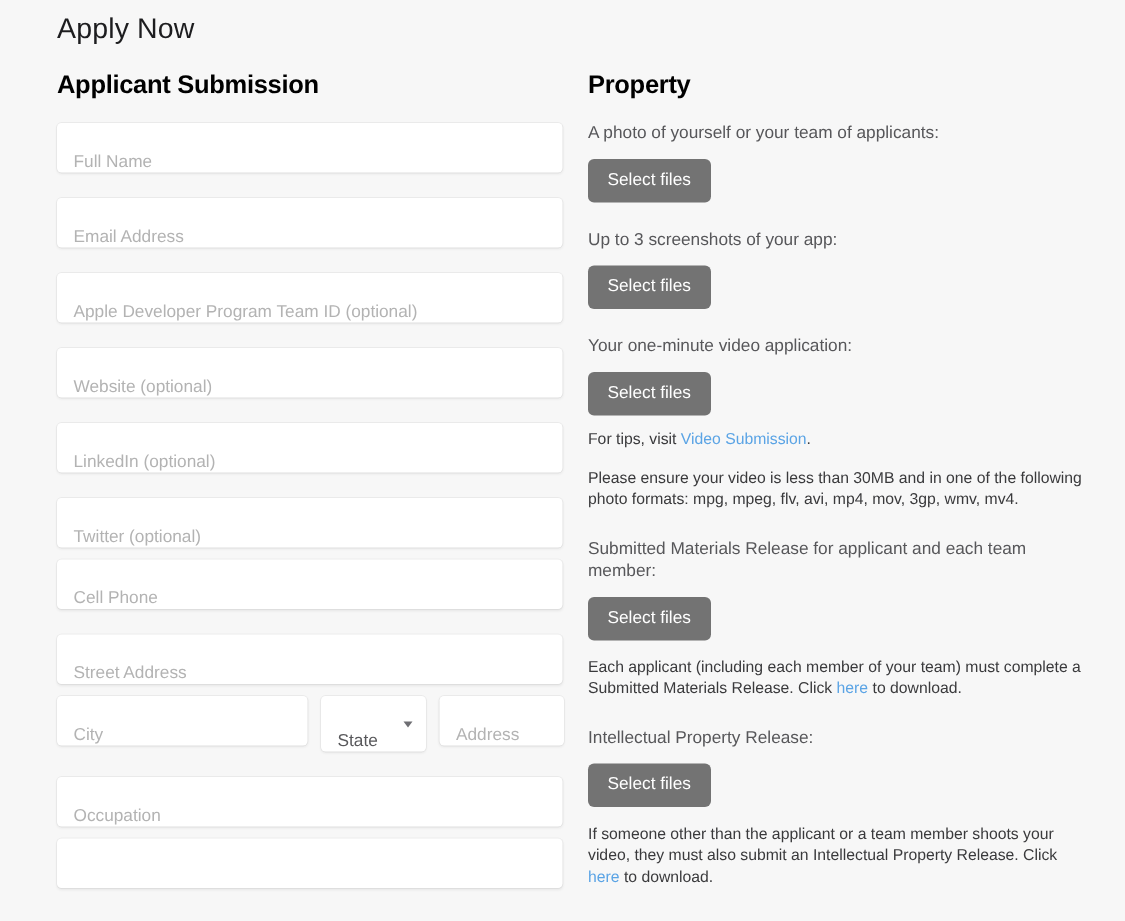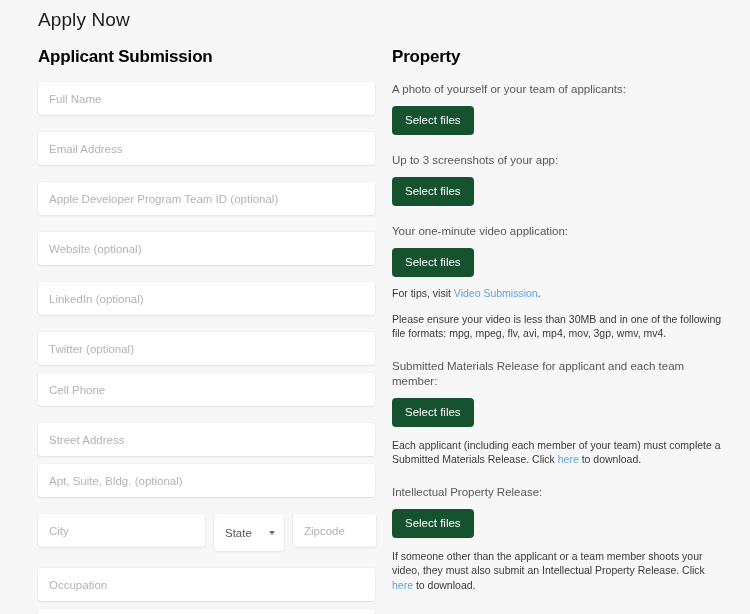--- a/index.html
+++ b/index.html
@@ -62,21 +62,21 @@
   .field {
     position: relative;
     width: 100%;
     height: 33px;
     background: #ffffff;
     border: none;
     border-radius: 3px;
     box-shadow: 0 1px 2px rgba(0,0,0,0.07), 0 0 0 0.6px rgba(0,0,0,0.045);
     margin-bottom: 17px;
     display: flex;
-    align-items: center;
+    align-items: flex-end;
     box-sizing: border-box;
   }
   .field .ph {
     padding-left: 11px;
     font-size: 11.5px;
     color: #b3b3b3;
     line-height: 14px;
     white-space: nowrap;
     overflow: hidden;
   }
@@ -118,21 +118,21 @@
   }
   .upload-block { margin-bottom: 18px; }
   .upload-label {
     font-size: 11.5px;
     color: #57575a;
     line-height: 15px;
     margin: 0 0 9px 0;
   }
   .btn-select {
     display: inline-block;
-    background: #14532d;
+    background: #737373;
     color: #ffffff;
     font-size: 11.5px;
     font-weight: 400;
     line-height: 14px;
     padding: 7px 13px 8px 13px;
     border: none;
     border-radius: 4px;
     cursor: pointer;
     font-family: "Liberation Sans", sans-serif;
   }
@@ -185,34 +185,31 @@
     </div>
 
     <div class="field">
       <span class="ph">Cell Phone</span>
     </div>
 
     <div class="field gap-tight">
       <span class="ph">Street Address</span>
     </div>
 
-    <div class="field">
-      <span class="ph">Apt, Suite, Bldg. (optional)</span>
-    </div>
 
     <div class="row">
       <div class="field f-city">
         <span class="ph">City</span>
       </div>
       <div class="field select f-state">
         <span class="ph">State</span>
         <span class="caret"></span>
       </div>
       <div class="field f-zip">
-        <span class="ph">Zipcode</span>
+        <span class="ph">Address</span>
       </div>
     </div>
 
     <div class="field gap-tight">
       <span class="ph">Occupation</span>
     </div>
 
     <div class="field select">
       
       
@@ -232,21 +229,21 @@
 
     <div class="upload-block">
       <p class="upload-label">Up to 3 screenshots of your app:</p>
       <button class="btn-select">Select files</button>
     </div>
 
     <div class="upload-block">
       <p class="upload-label">Your one-minute video application:</p>
       <button class="btn-select">Select files</button>
       <p class="note small-gap"><span>For tips, visit </span><a class="link" href="#">Video Submission</a><span>.</span></p>
-      <p class="note">Please ensure your video is less than 30MB and in one of the following file formats: mpg, mpeg, flv, avi, mp4, mov, 3gp, wmv, mv4.</p>
+      <p class="note">Please ensure your video is less than 30MB and in one of the following photo formats: mpg, mpeg, flv, avi, mp4, mov, 3gp, wmv, mv4.</p>
     </div>
 
     <div class="upload-block">
       <p class="upload-label">Submitted Materials Release for applicant and each team member:</p>
       <button class="btn-select">Select files</button>
       <p class="note"><span>Each applicant (including each member of your team) must complete a Submitted Materials Release. Click </span><a class="link" href="#">here</a><span> to download.</span></p>
     </div>
 
     <div class="upload-block">
       <p class="upload-label">Intellectual Property Release:</p>

